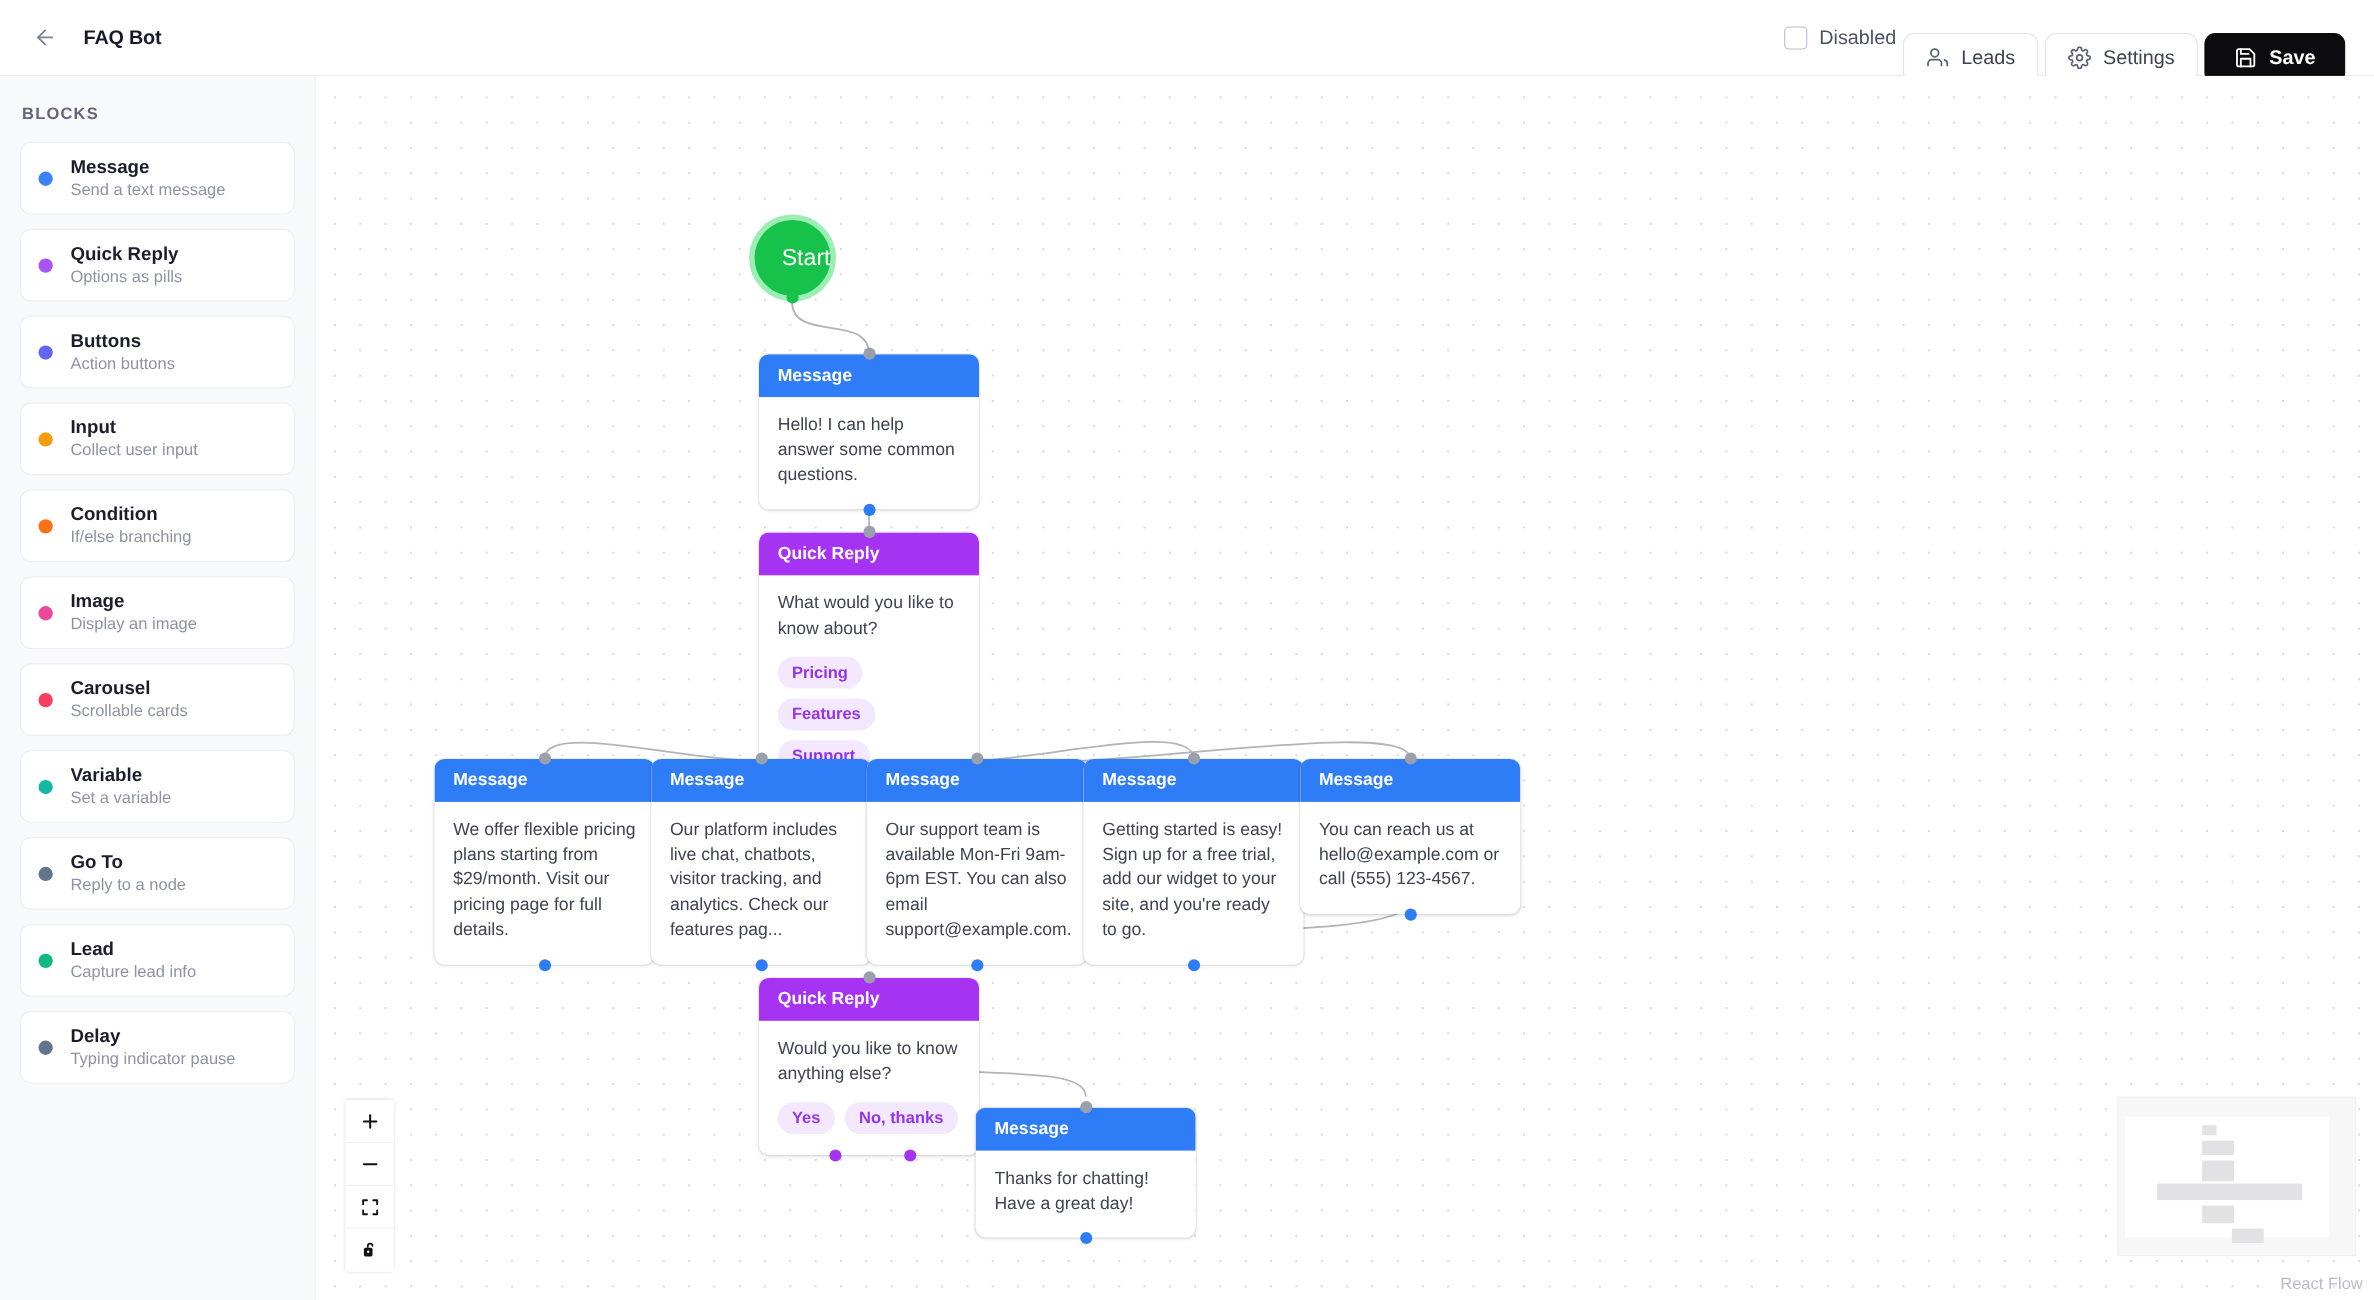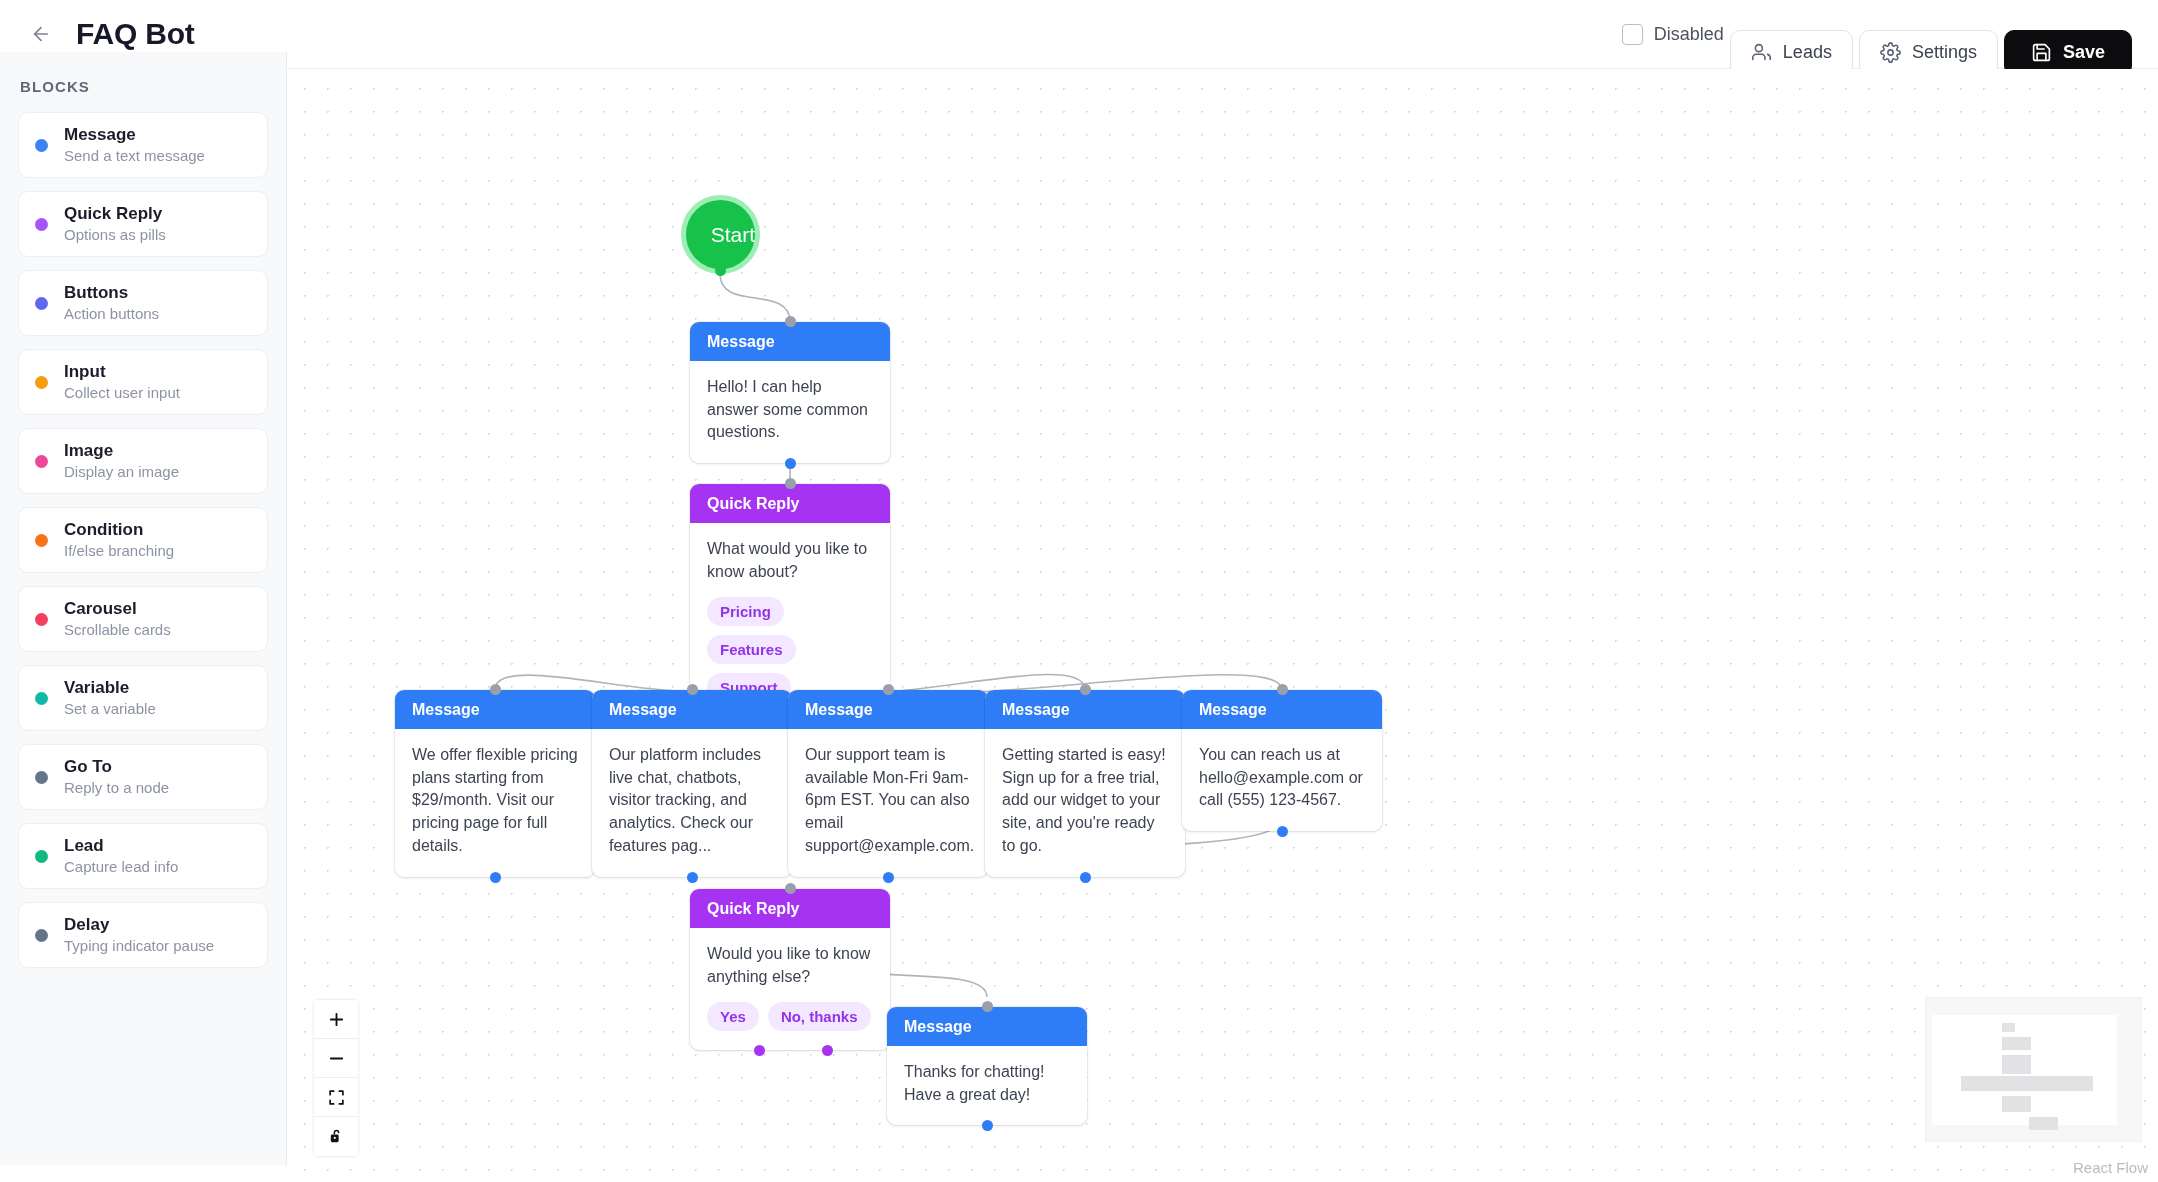--- a/index.html
+++ b/index.html
@@ -14,21 +14,21 @@
   .topbar {
     position: absolute; left: 0; top: 0; width: 2158px; height: 69px;
     background: #ffffff; border-bottom: 1px solid #e9eaee;
     display: flex; align-items: center; padding: 0 26px 0 22px;
   }
   .back-btn {
     width: 38px; height: 38px; display: flex; align-items: center; justify-content: center;
     border: none; background: transparent; cursor: pointer; color: #7b8191;
   }
   .page-title {
-    font-size: 30px; font-weight: 700; color: #17192a; margin-left: 16px;
+    font-size: 18px; font-weight: 700; color: #17192a; margin-left: 16px;
     letter-spacing: -0.2px;
   }
   .topbar-right { margin-left: auto; display: flex; align-items: center; gap: 6px; }
   .disabled-wrap { display: flex; align-items: center; gap: 11px; cursor: pointer; }
   .chk {
     width: 21px; height: 21px; border: 1.6px solid #b9bec9; border-radius: 4px;
     background: #fff; display: inline-block;
   }
   .disabled-label { font-size: 18px; color: #4c5260; }
   .tb-btn {
@@ -37,21 +37,21 @@
     font-size: 18px; color: #3d4250; cursor: pointer; margin-top: 37px;
   }
   .tb-btn.primary {
     background: #0c0c0f; border-color: #0c0c0f; color: #fff; font-weight: 700;
     padding: 0 26px;
   }
   .tb-btn svg { display: block; }
 
   
   .sidebar {
-    position: absolute; left: 0; top: 52px; width: 287px; height: 1113px;
+    position: absolute; left: 0; top: 69px; width: 287px; height: 1113px;
     background: #f8f9fb; border-right: 1px solid #e9eaee;
     padding: 26px 18px 0 18px; overflow: hidden;
   }
   .blocks-title {
     font-size: 15px; font-weight: 700; color: #616776; letter-spacing: 1.1px;
     margin: 0 0 17px 2px;
   }
   .block-card {
     background: #fff; border: 1px solid #eceef2; border-radius: 10px;
     height: 66px; margin-bottom: 13px; display: flex; align-items: center;
@@ -210,31 +210,31 @@
           </span>
         </div>
         <div class="block-card">
           <span class="block-dot" style="background: rgb(245, 158, 11);"></span>
           <span class="block-txt">
             <span class="block-name">Input</span>
             <span class="block-desc">Collect user input</span>
           </span>
         </div>
         <div class="block-card">
+          <span class="block-dot" style="background: rgb(249, 115, 22);"></span>
+          <span class="block-txt">
+            <span class="block-name">Condition</span>
+            <span class="block-desc">If/else branching</span>
+          </span>
+        </div>
+        <div class="block-card">
           <span class="block-dot" style="background: rgb(236, 72, 153);"></span>
           <span class="block-txt">
             <span class="block-name">Image</span>
             <span class="block-desc">Display an image</span>
-          </span>
-        </div>
-        <div class="block-card">
-          <span class="block-dot" style="background: rgb(249, 115, 22);"></span>
-          <span class="block-txt">
-            <span class="block-name">Condition</span>
-            <span class="block-desc">If/else branching</span>
           </span>
         </div>
         <div class="block-card">
           <span class="block-dot" style="background: rgb(244, 63, 94);"></span>
           <span class="block-txt">
             <span class="block-name">Carousel</span>
             <span class="block-desc">Scrollable cards</span>
           </span>
         </div>
         <div class="block-card">

